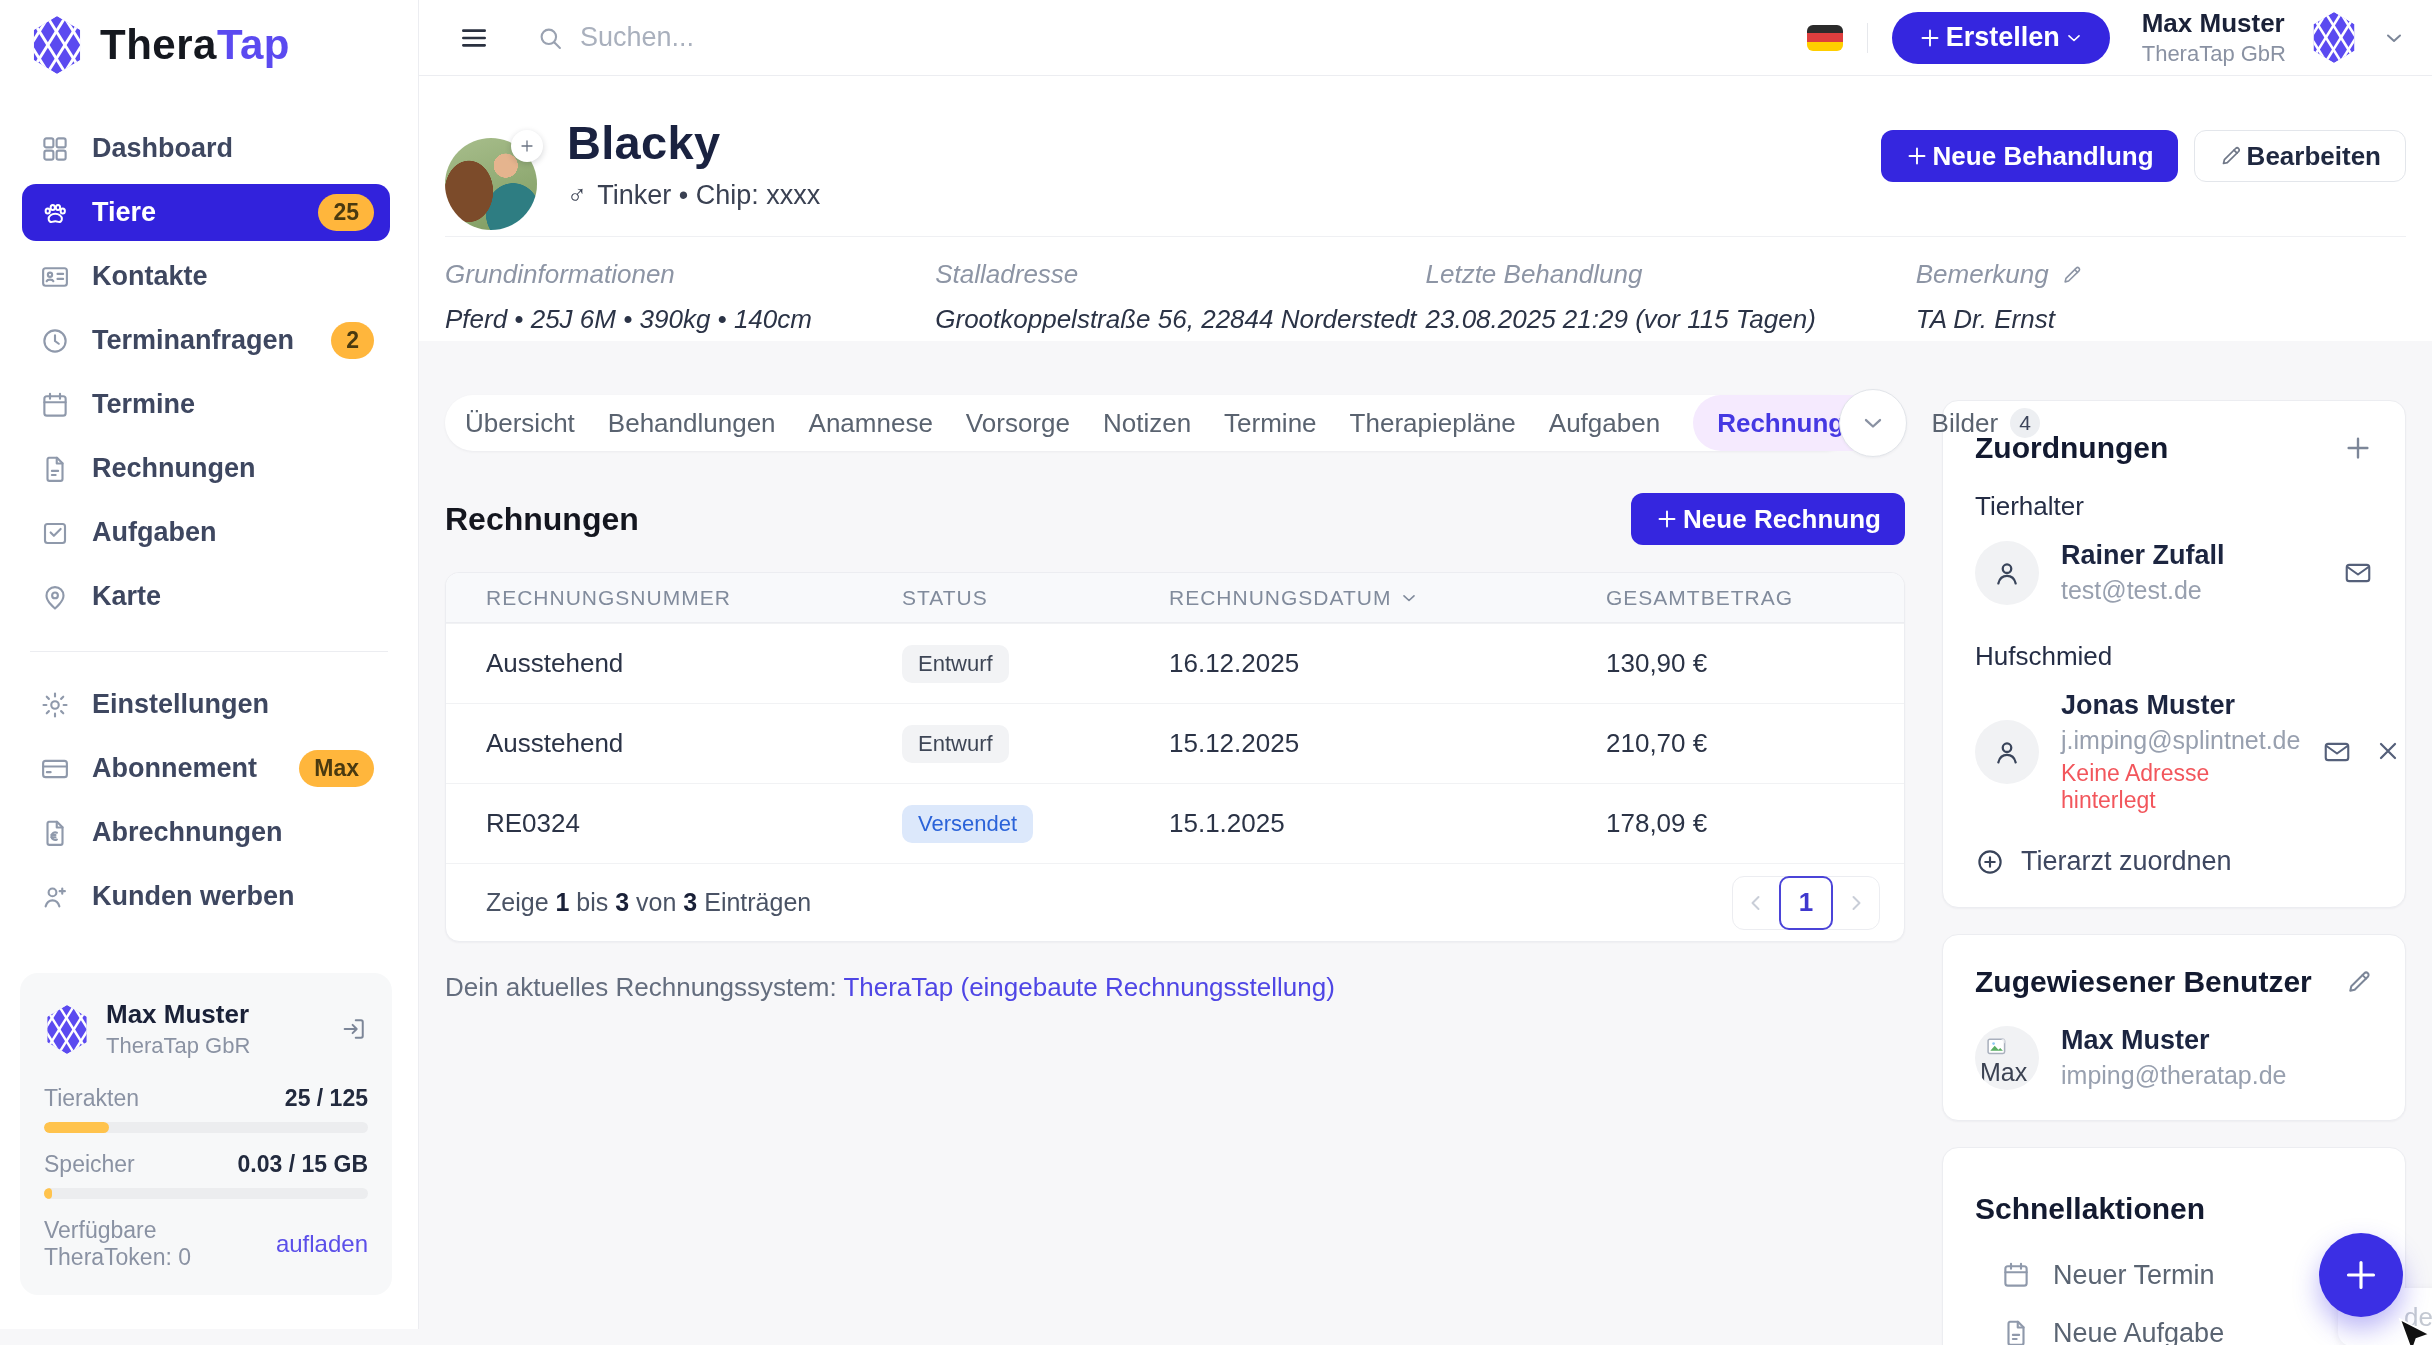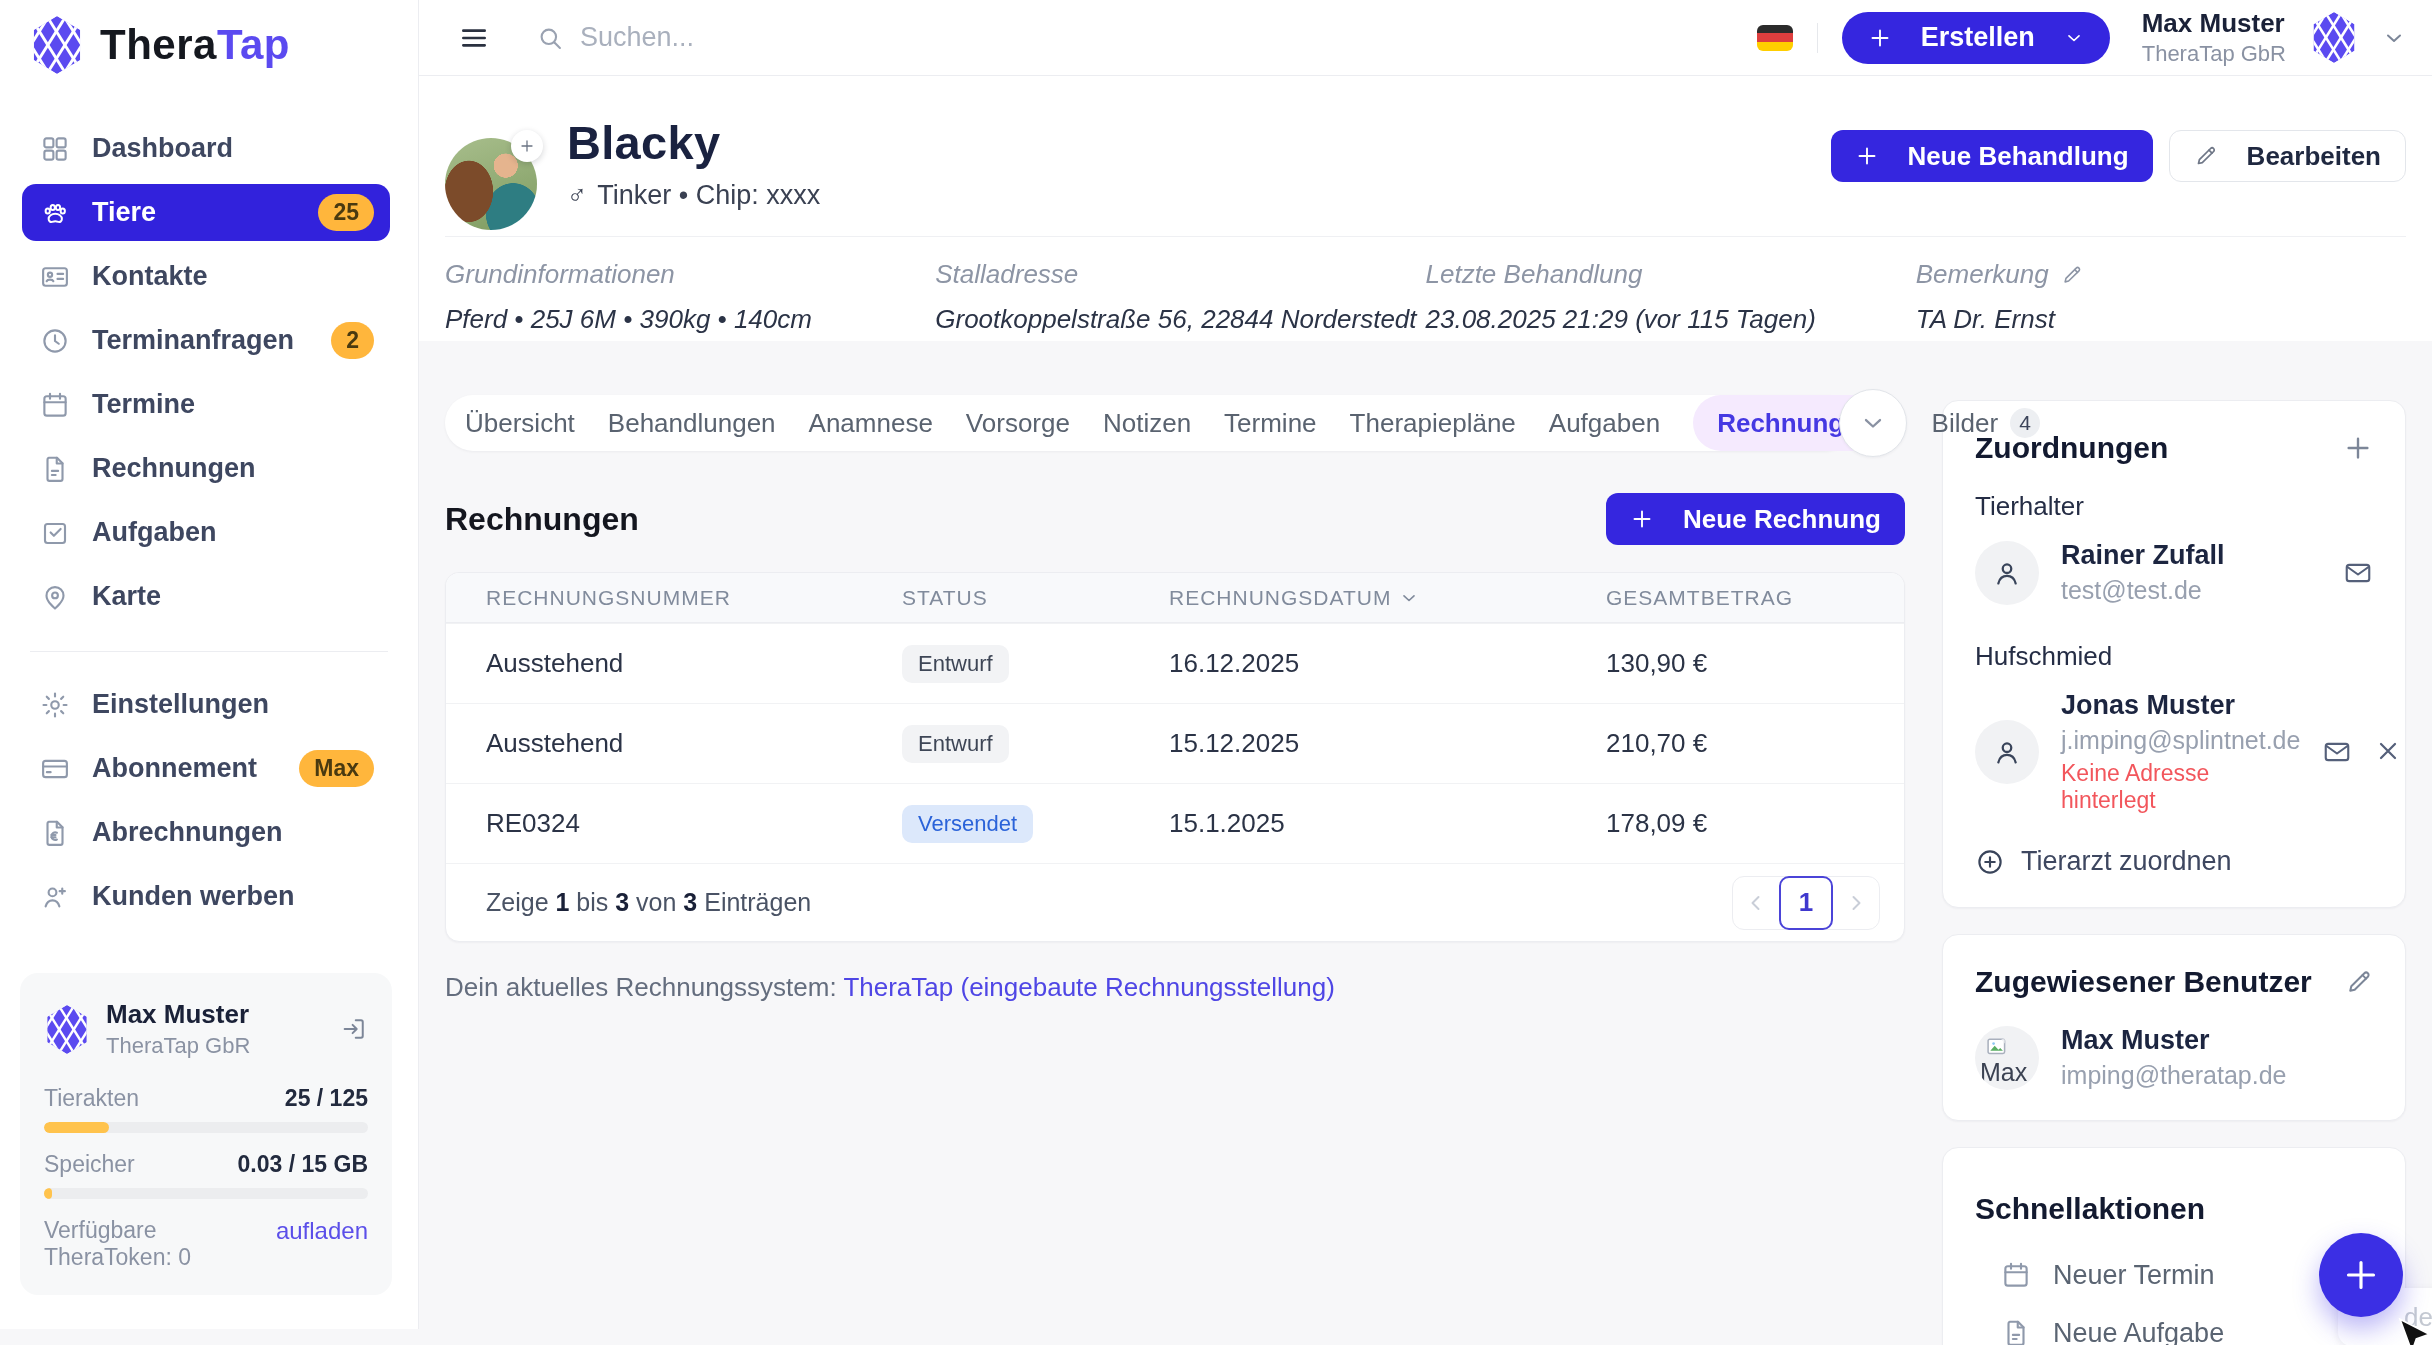--- a/index.html
+++ b/index.html
@@ -27,36 +27,36 @@
   .nav-divider{height:1px;background:var(--border);margin:26px 30px 0 30px;}
   .user-card{position:absolute;left:20px;right:26px;bottom:34px;background:#F7F8F9;border-radius:18px;padding:26px 24px 24px;}
   .uc-top{display:flex;align-items:center;gap:16px;margin-bottom:26px;}
   .uc-name{font-size:26px;font-weight:700;color:var(--ink);}
   .uc-org{font-size:22px;color:var(--muted);margin-top:3px;}
   .uc-logout{margin-left:auto;color:#7C8698;cursor:pointer;}
   .uc-stat{display:flex;justify-content:space-between;align-items:baseline;font-size:23px;color:var(--muted);}
   .uc-stat .val{font-size:23px;color:#222A3E;font-weight:700;}
   .uc-bar{height:11px;border-radius:6px;background:#ECEDEF;margin:10px 0 18px;overflow:hidden;}
   .uc-bar>i{display:block;height:100%;border-radius:6px;background:var(--orange-fill);}
-  .uc-token{display:flex;justify-content:space-between;align-items:flex-start;margin-top:4px;}
+  .uc-token{display:flex;justify-content:space-between;align-items:center;margin-top:4px;}
   .uc-token .link{color:#5B4FE9;font-size:24px;cursor:pointer;}
 
   
   .main{position:absolute;left:419px;right:0;top:0;bottom:0;}
   .topbar{height:76px;background:#fff;border-bottom:1px solid var(--border);display:flex;align-items:center;padding:0 26px 0 39px;gap:24px;}
   .hamburger{color:#2A3140;cursor:pointer;}
   .searchbox{display:flex;align-items:center;gap:16px;margin-left:22px;flex:1;}
   .searchbox .ic{color:#9AA2B1;}
   .searchbox input{border:none;outline:none;font-size:27px;color:var(--text);width:420px;background:transparent;}
   .searchbox input::placeholder{color:#A9B0BD;}
   .flag{width:36px;height:26px;border-radius:6px;overflow:hidden;display:flex;flex-direction:column;flex:none;cursor:pointer;}
   .flag i{flex:1;}
   .flag .f1{background:#2B2B2B;}.flag .f2{background:#DD3E3E;}.flag .f3{background:#FFCE00;}
   .tb-divider{width:1px;height:30px;background:#E6E8EC;}
-  .btn{display:inline-flex;align-items:center;justify-content:flex-start;gap:29px;cursor:pointer;border:none;font-weight:600;}
+  .btn{display:inline-flex;align-items:center;justify-content:flex-start;gap:4px;cursor:pointer;border:none;font-weight:600;}
   .btn-create{background:var(--blue);color:#fff;height:52px;border-radius:26px;padding:0 26px;font-size:27px;}
   .tb-user{text-align:left;margin-left:8px;cursor:pointer;}
   .tb-user .n{font-size:26px;font-weight:700;color:var(--ink);}
   .tb-user .o{font-size:22px;color:var(--muted);margin-top:2px;}
   .tb-chevron{color:#7C8698;cursor:pointer;}
 
   
   .patient-header{background:#fff;padding:0 26px;}
   .ph-top{height:160px;display:flex;align-items:center;gap:30px;}
   .ph-avatar{position:relative;align-self:flex-end;margin-bottom:6px;width:92px;height:92px;flex:none;}

